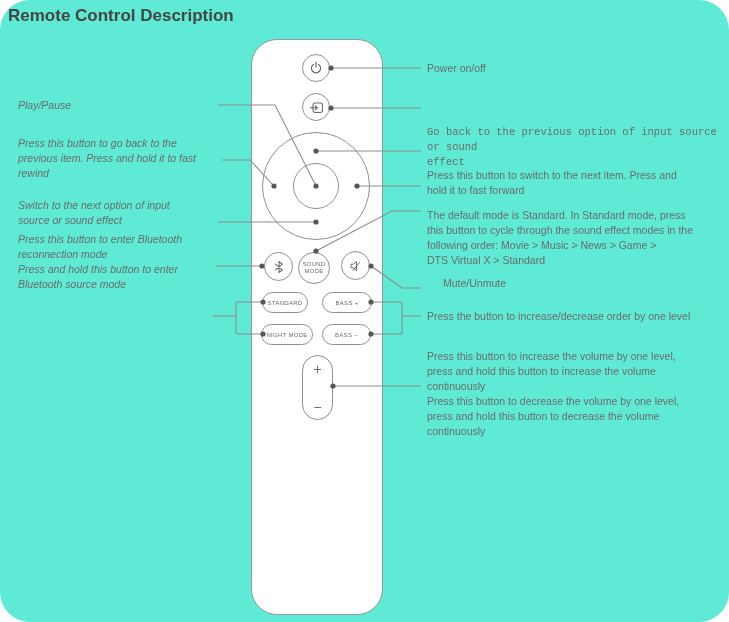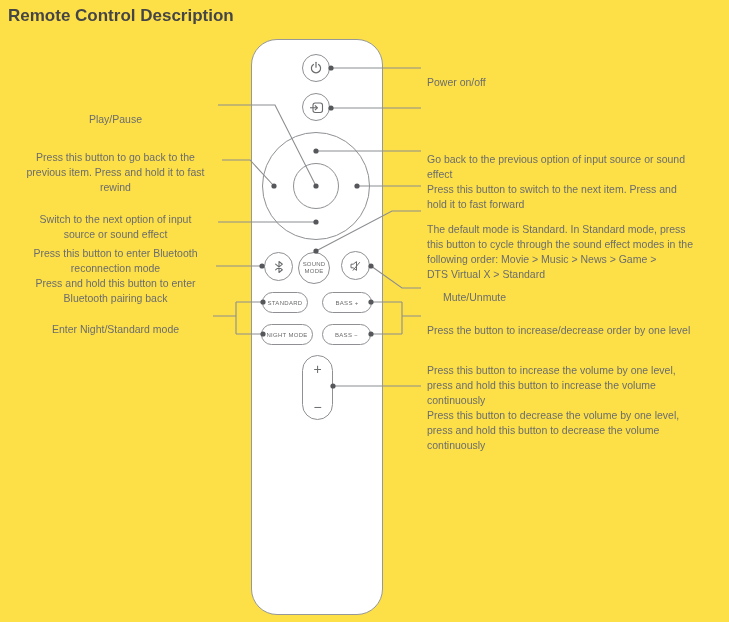--- a/index.html
+++ b/index.html
@@ -1,20 +1,20 @@
 <!DOCTYPE html>
 <html><head>
 <meta charset="utf-8">
 <style>
   html,body{margin:0;padding:0;background:#ffffff;}
-  #page{position:relative;width:729px;height:622px;background:#fde047;overflow:hidden;
-        font-family:"Liberation Sans",sans-serif;}
+  #page{position:relative;width:729px;height:622px;background:#5eead4;overflow:hidden;
+        font-family:"Liberation Sans",sans-serif;border-radius:30px;}
   .title{position:absolute;left:8px;top:6px;font-size:17px;font-weight:bold;color:#454547;}
-  .ann{position:absolute;font-size:10.5px;line-height:15px;color:#6b6c6e;white-space:pre-line;margin-top:14px;}
-  .ann.left{text-align:center;width:195px;}
+  .ann{position:absolute;font-size:10.5px;line-height:15px;color:#6b6c6e;white-space:pre-line;}
+  .ann.left{text-align:left;width:195px;font-style:italic;}
   .remote-body{position:absolute;left:251px;top:39px;width:132px;height:576px;
                border:1.5px solid #96989a;border-radius:26px;background:#ffffff;box-sizing:border-box;}
   .circle-btn{position:absolute;border:1.2px solid #8e9093;border-radius:50%;box-sizing:border-box;
               display:flex;align-items:center;justify-content:center;background:#ffffff;}
   .pill-btn{position:absolute;border:1.2px solid #8e9093;border-radius:11px;box-sizing:border-box;
             display:flex;align-items:center;justify-content:center;background:#ffffff;
             font-size:6px;letter-spacing:.3px;color:#6b6c6e;white-space:pre;}
   .soundmode-label{font-size:6px;line-height:7px;letter-spacing:.2px;color:#6b6c6e;
                    text-align:center;white-space:pre-line;}
   .vol-glyph{position:absolute;left:302px;width:31px;text-align:center;font-size:14px;color:#6b6c6e;}
@@ -112,25 +112,24 @@
 
   <div class="ann left" style="left:18px;top:98px;">Play/Pause</div>
   <div class="ann left" style="left:18px;top:136px;">Press this button to go back to the
 previous item. Press and hold it to fast
 rewind</div>
   <div class="ann left" style="left:18px;top:232px;">Press this button to enter Bluetooth
 reconnection mode</div>
   <div class="ann left" style="left:18px;top:198px;">Switch to the next option of input
 source or sound effect</div>
   <div class="ann left" style="left:18px;top:262px;">Press and hold this button to enter
-Bluetooth pairing back</div>
-  <div class="ann left" style="left:18px;top:308px;">Enter Night/Standard mode</div>
+Bluetooth source mode</div>
 
   <div class="ann" style="left:427px;top:61px;">Power on/off</div>
-  <div class="ann" style="left:427px;top:138px;">Go back to the previous option of input source or sound
+  <div class="ann" style="left:427px;top:125px;font-family:Liberation Mono, monospace;">Go back to the previous option of input source or sound
 effect</div>
   <div class="ann" style="left:427px;top:168px;">Press this button to switch to the next item. Press and
 hold it to fast forward</div>
   <div class="ann" style="left:427px;top:208px;">The default mode is Standard. In Standard mode, press
 this button to cycle through the sound effect modes in the
 following order: Movie &gt; Music &gt; News &gt; Game &gt;
 DTS Virtual X &gt; Standard</div>
   <div class="ann" style="left:427px;top:276px;padding-left:16px;">Mute/Unmute</div>
   <div class="ann" style="left:427px;top:309px;">Press the button to increase/decrease order by one level</div>
   <div class="ann" style="left:427px;top:349px;">Press this button to increase the volume by one level,

